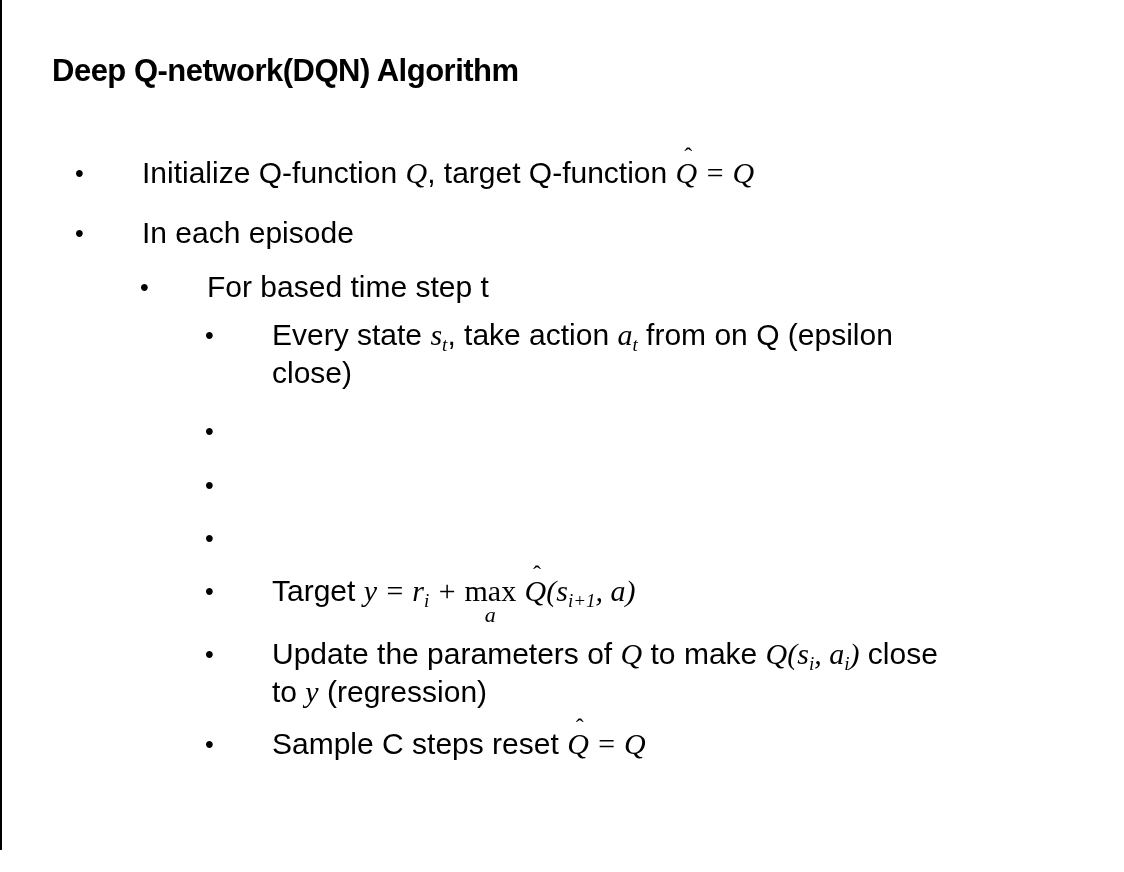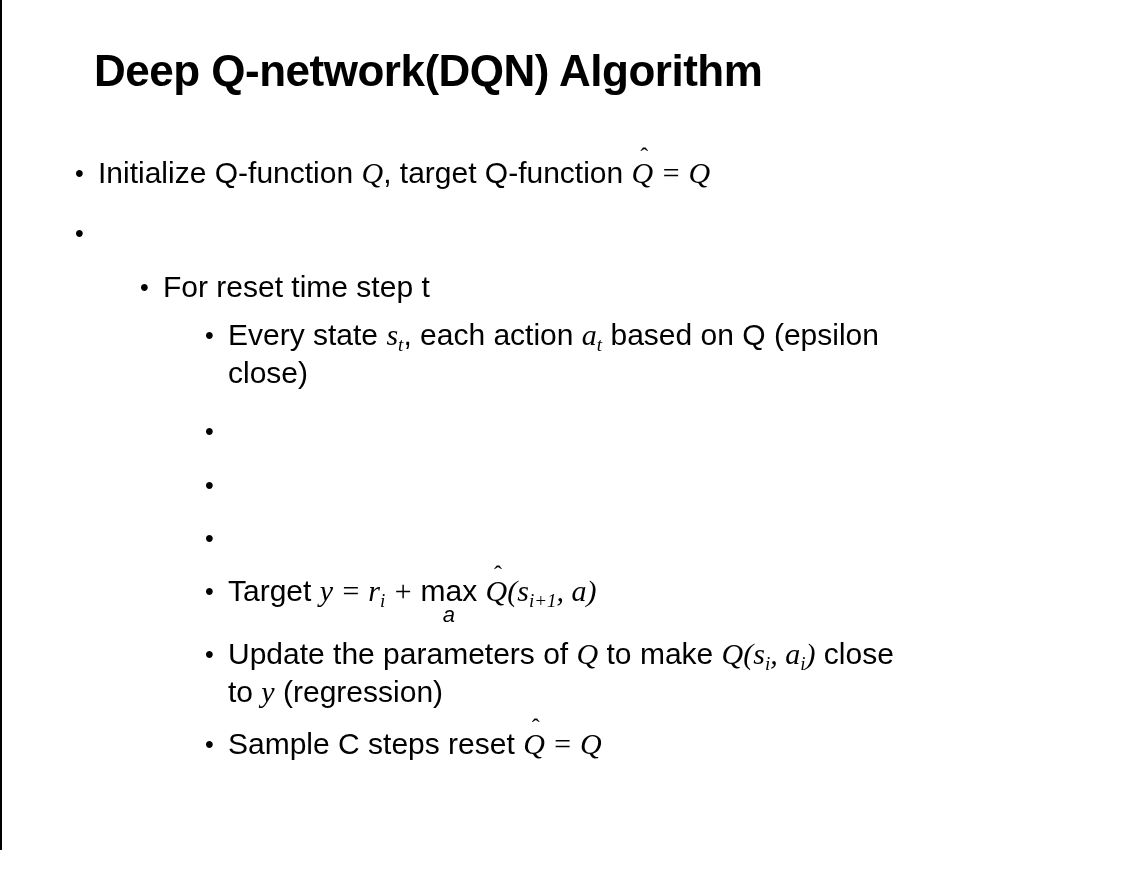--- a/index.html
+++ b/index.html
@@ -9,89 +9,90 @@
     background:#ffffff;
     overflow:hidden;
     font-family:"Liberation Sans",sans-serif;
     color:#000;
   }
   .left-border{
     position:absolute;left:0;top:0;width:2px;height:850px;background:#000;
   }
   .title{
     margin:0;
-    padding:46px 0 0 94px;
-    font-size:44px;
+    padding:46px 0 0 52px;
+    font-size:31px;
     font-weight:bold;
     letter-spacing:-0.5px;
     line-height:50px;
     color:#000;
   }
   .bullets{
     margin-top:58px;
     font-size:30px;
     line-height:38px;
   }
   .bullet{display:flex;align-items:flex-start;}
   .bullet.l1{padding-left:75px;}
   .bullet.l2{padding-left:140px;}
   .bullet.l3{padding-left:205px;}
   .marker{
     flex:0 0 23px;width:23px;
     font-size:25px;line-height:38px;
   }
-  .btext{white-space:nowrap;line-height:38px;}
+  .btext{white-space:nowrap;line-height:38px;margin-left:44px;}
   
   .bullet:nth-child(1){margin-bottom:22px;}
   .bullet:nth-child(2){margin-bottom:16px;}
   .bullet:nth-child(3){margin-bottom:10px;}
   .bullet:nth-child(4){margin-bottom:20px;}
   .bullet:nth-child(5){margin-bottom:16px;}
   .bullet:nth-child(6){margin-bottom:15px;}
   .bullet:nth-child(7){margin-bottom:15px;}
   .bullet:nth-child(8){margin-bottom:25px;}
   .bullet:nth-child(9){margin-bottom:14px;}
   
   .m{font-family:"Liberation Serif",serif;font-style:italic;}
   .t{font-family:"Liberation Sans",sans-serif;}
   sub{font-size:19px;line-height:0;vertical-align:-6px;font-family:"Liberation Serif",serif;font-style:italic;}
   .hatwrap{position:relative;display:inline-block;}
   .hat{
     position:absolute;top:-0.42em;left:58%;transform:translateX(-50%);
     font-style:normal;font-size:0.8em;line-height:1;
     font-family:"Liberation Serif",serif;
   }
-  .maxop{position:relative;display:inline-block;font-family:Liberation Sans, sans-serif;font-style:normal;}
+  .maxop{position:relative;display:inline-block;font-family:Liberation Serif, serif;font-style:normal;}
   .opname{font-style:normal;}
   .opunder{
     position:absolute;left:50%;transform:translateX(-50%);
     top:32px;font-size:22px;line-height:1;font-style:italic;
   }
 </style>
 </head>
 <body>
 
 <div class="slide">
   <div class="left-border"></div>
   <h1 class="title">Deep Q-network(DQN) Algorithm</h1>
   <div class="bullets" id="bullet-list">
       <div class="bullet l1">
         <span class="marker">•</span>
         <span class="btext"><span class="t">Initialize Q-function </span><span class="m">Q</span><span class="t">, target Q-function </span><span class="m hatwrap"><span class="hat">ˆ</span>Q</span><span class="m"> = </span><span class="m">Q</span></span>
       </div>
       <div class="bullet l1">
         <span class="marker">•</span>
+        <span class="btext"><span class="t">In each episode</span></span>
       </div>
       <div class="bullet l2">
         <span class="marker">•</span>
-        <span class="btext"><span class="t">For reset time step t</span></span>
+        <span class="btext"><span class="t">For based time step t</span></span>
       </div>
       <div class="bullet l3">
         <span class="marker">•</span>
-        <span class="btext"><span class="t">Every state </span><span class="m">s<sub>t</sub></span><span class="t">, each action </span><span class="m">a<sub>t</sub></span><span class="t"> based on Q (epsilon</span><br><span class="t">close)</span></span>
+        <span class="btext"><span class="t">Every state </span><span class="m">s<sub>t</sub></span><span class="t">, take action </span><span class="m">a<sub>t</sub></span><span class="t"> from on Q (epsilon</span><br><span class="t">close)</span></span>
       </div>
       <div class="bullet l3">
         <span class="marker">•</span>
       </div>
       <div class="bullet l3">
         <span class="marker">•</span>
       </div>
       <div class="bullet l3">
         <span class="marker">•</span>
       </div>

